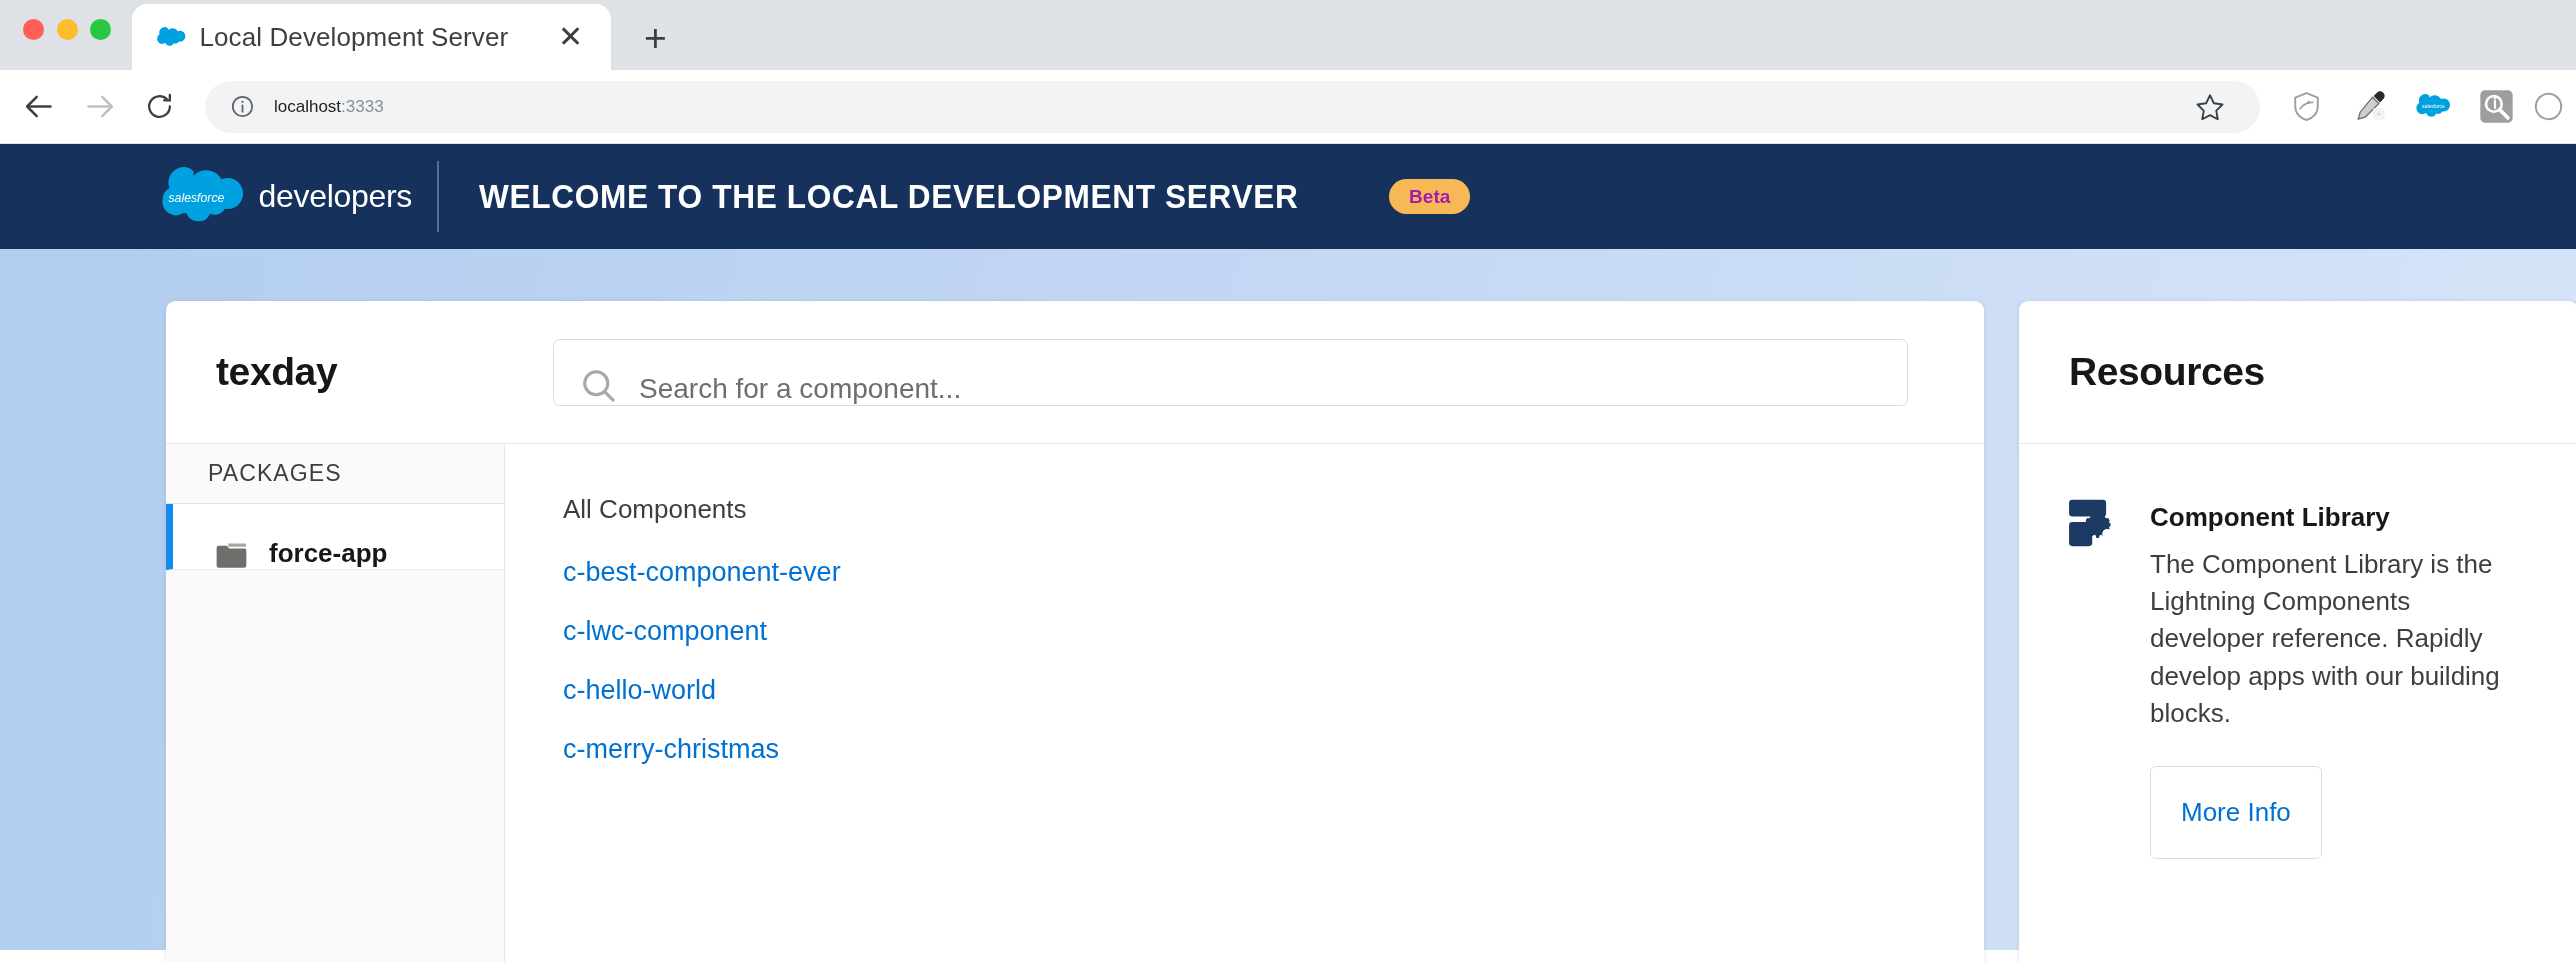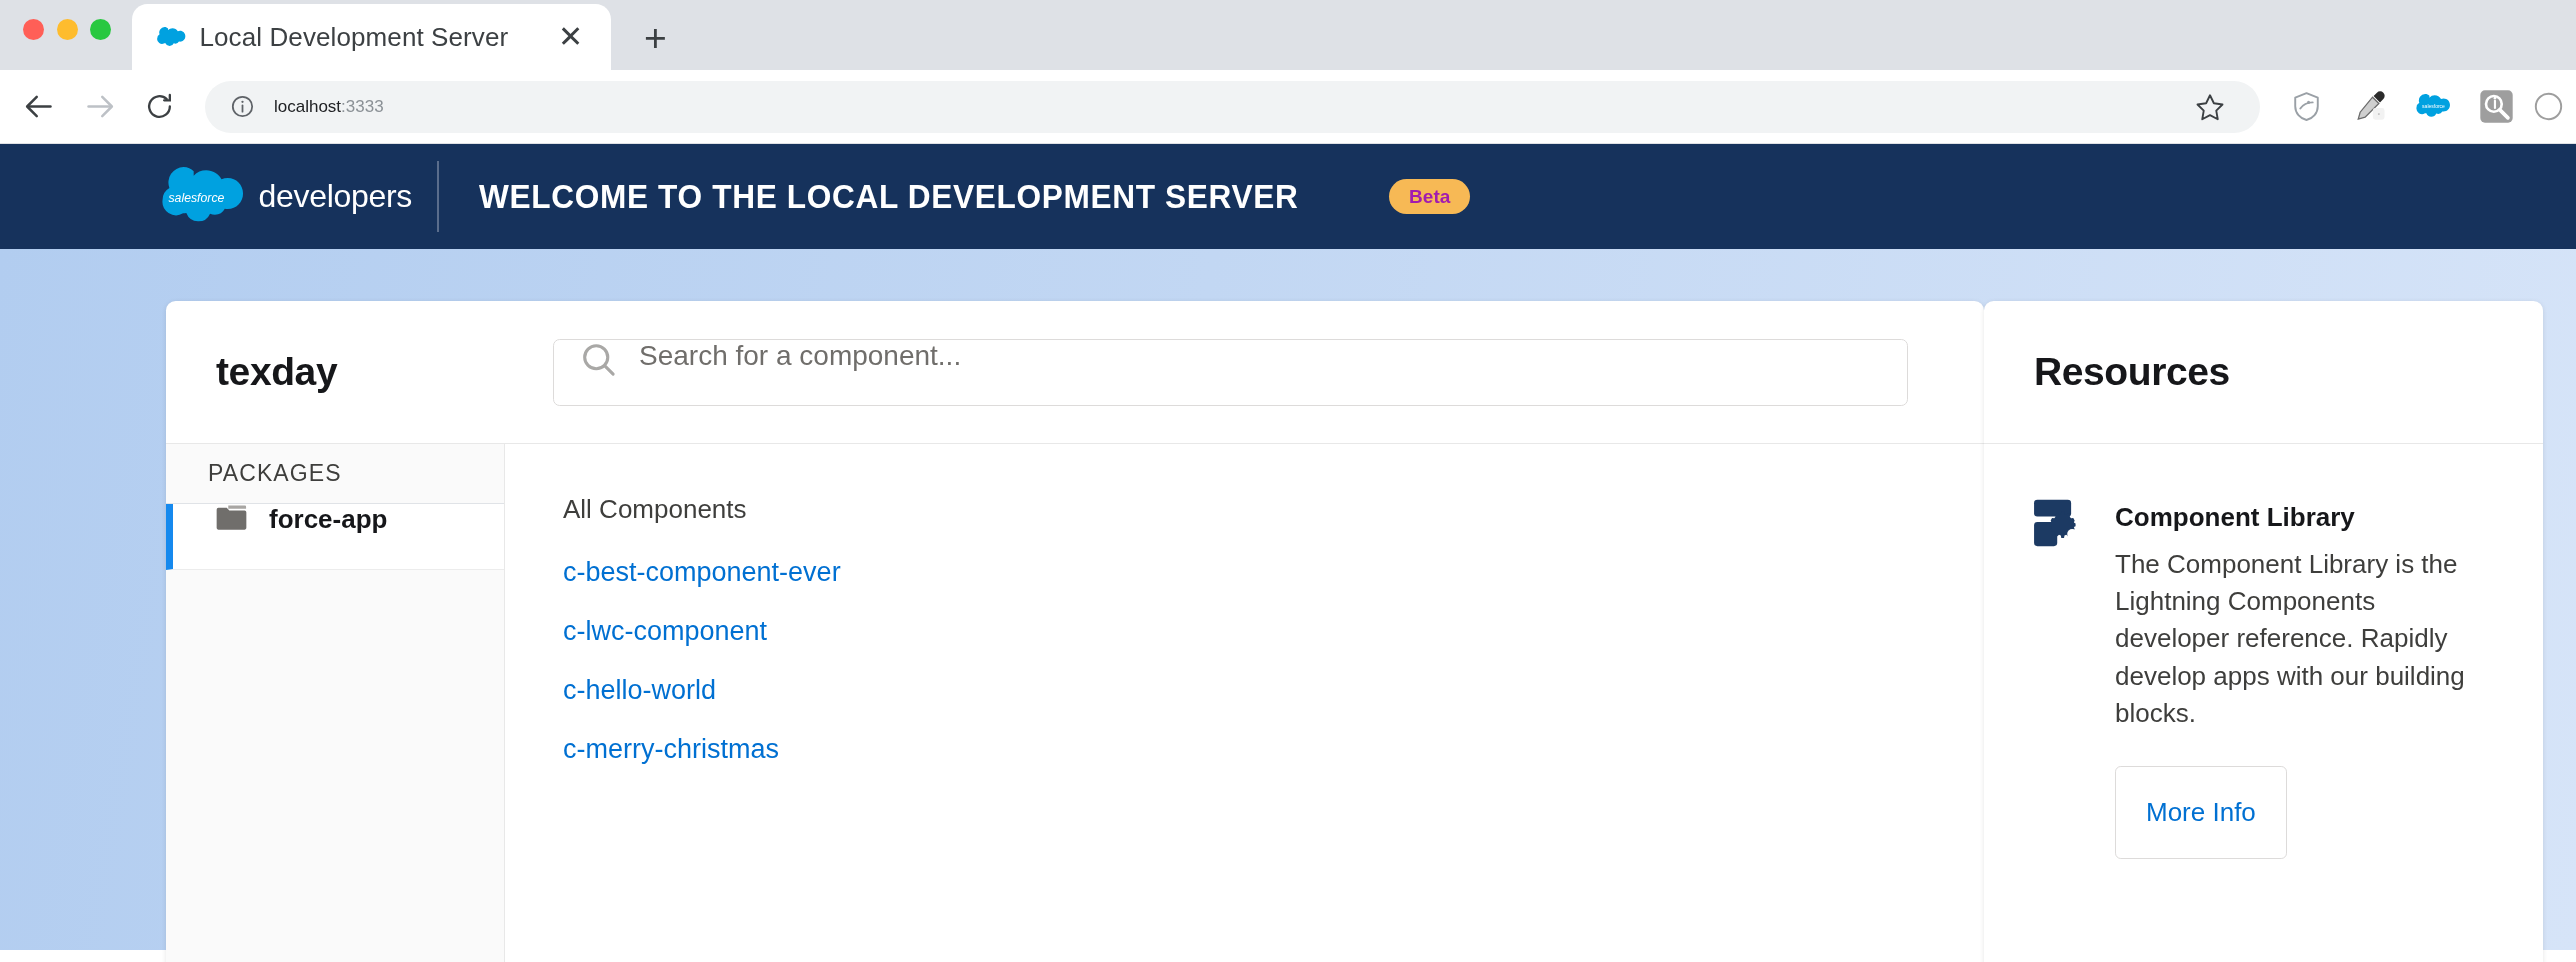--- a/index.html
+++ b/index.html
@@ -159,20 +159,21 @@
     font-weight: 700;
     line-height: 1;
   }
 
   
   .page {
     height: calc(962px - 82px - 74px - 105px);
     background: linear-gradient(100deg, #b2cdf0 0%, #c2d7f3 45%, #d6e4f8 100%);
     display: flex;
     padding: 52px 0 0 166px;
+    gap: 35px;
     align-items: flex-start;
   }
 
   .card {
     background: #ffffff;
     border-radius: 9.6px;
     box-shadow: 0 1.9px 4.8px rgba(0,0,0,.10);
     overflow: hidden;
   }
 
@@ -195,21 +196,21 @@
     width: 337px;
     flex: 0 0 337px;
     letter-spacing: -0.4px;
   }
   .search-wrap {
     flex: 1;
     height: 67px;
     border: 1px solid #dddbda;
     border-radius: 6.7px;
     display: flex;
-    align-items: flex-start;
+    align-items: flex-end;
     padding: 0 25px;
     margin-right: 26px;
   }
   .search-icon-box { flex: 0 0 39px; display: flex; align-items: center; margin-right: 21px; }
   .search-input {
     flex: 1;
     border: none;
     outline: none;
     font-size: 28px;
     color: #3e3e3c;
@@ -233,21 +234,21 @@
     padding-left: 42px;
     font-size: 23px;
     color: #3e3e3c;
     letter-spacing: 1.1px;
     background: #fafafa;
     border-bottom: 1px solid #e0e3e7;
   }
   .pkg-item {
     height: 66px;
     display: flex;
-    align-items: flex-start;
+    align-items: flex-end;
     padding-left: 42px;
     background: #ffffff;
     border-left: 7.7px solid #1589ee;
     border-bottom: 1px solid #ececec;
   }
   .folder-icon { flex: 0 0 33px; display: flex; align-items: center; margin-right: 21px; }
   .pkg-label { font-size: 26px; font-weight: 700; color: #16171a; }
 
   .components {
     flex: 1;

